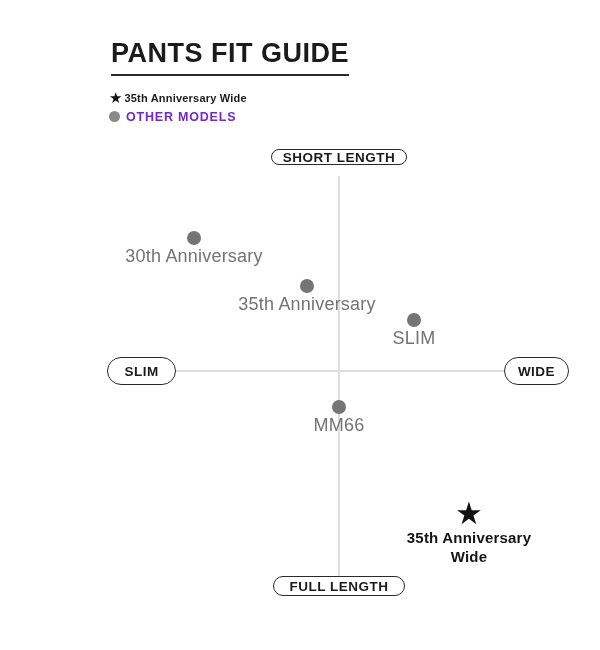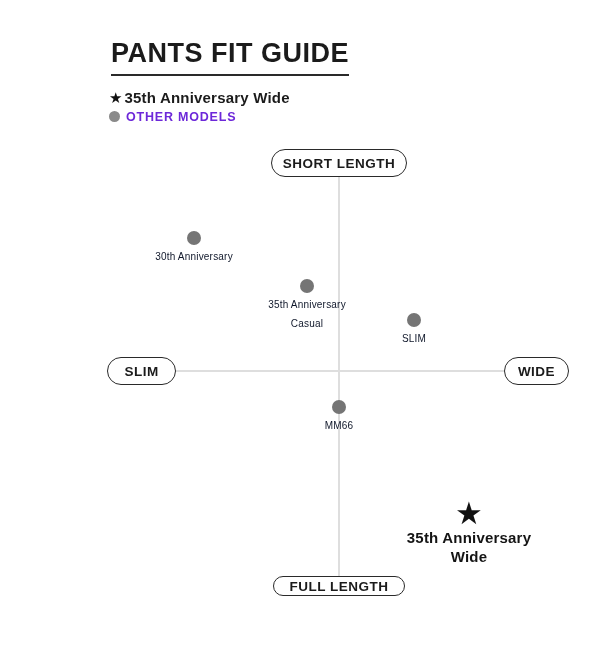--- a/index.html
+++ b/index.html
@@ -12,44 +12,44 @@
   .title{
     position:absolute;left:72px;top:38px;
     font-size:27px;font-weight:700;letter-spacing:.5px;color:#1b1b1b;
     border-bottom:2.5px solid #2a2a2a;padding-bottom:5px;display:inline-block;
     white-space:nowrap;
   }
   .legend{position:absolute;left:70px;top:89px;}
   .legend-row{display:flex;align-items:center;height:17px;margin-bottom:2px;}
   .legend-star{font-size:15px;color:#111;line-height:1;margin-right:2px;}
   .legend-dot{width:11px;height:11px;border-radius:50%;background:#8a8a8a;margin-right:6px;}
-  .legend-label-featured{font-size:15px;font-weight:700;color:#1b1b1b;letter-spacing:.2px;}
+  .legend-label-featured{font-size:11px;font-weight:700;color:#1b1b1b;letter-spacing:.2px;}
   .legend-label-others{font-size:12.5px;font-weight:700;color:#6d28d9;letter-spacing:.8px;}
   
   .axis-v{position:absolute;left:299px;top:176px;width:2px;height:401px;background:#dedede;}
   .axis-h{position:absolute;left:137px;top:370px;width:328px;height:2px;background:#dedede;}
   .pill{
     position:absolute;box-sizing:border-box;
     border:1.5px solid #2a2a2a;border-radius:15px;background:#fff;
     display:flex;align-items:center;justify-content:center;
     font-size:13.5px;font-weight:700;letter-spacing:.5px;color:#1b1b1b;
     white-space:nowrap;
   }
-  .pill-top{left:232px;top:149px;width:136px;height:28px;}
+  .pill-top{left:232px;top:149px;width:136px;height:16px;}
   .pill-bottom{left:234px;top:576px;width:132px;height:20px;}
   .pill-left{left:68px;top:357px;width:69px;height:28px;text-align:center;}
   .pill-right{left:465px;top:357px;width:65px;height:28px;}
   
   .point{position:absolute;}
   .marker-dot{position:absolute;width:14px;height:14px;border-radius:50%;background:#757575;transform:translate(-50%,-50%);}
   .marker-star{position:absolute;font-size:31px;line-height:1;color:#111;transform:translate(-50%,-54%);}
   .plabel{
     position:absolute;top:9px;transform:translateX(-50%);
     text-align:center;white-space:nowrap;line-height:19px;
-    font-size:10px;color:#0f172a;letter-spacing:.2px;
+    font-size:18px;color:#737373;letter-spacing:.2px;
   }
   .point-star .plabel{color:#141414;font-weight:600;top:13px;font-size:15px;}
 </style>
 </head>
 <body>
 
 <div class="stage">
 
   <div class="title">PANTS FIT GUIDE</div>
 
@@ -76,21 +76,20 @@
       <div class="point point-dot" style="left: 155px; top: 238px;">
         <div class="marker-dot"></div>
         <div class="plabel">
           <div>30th Anniversary</div>
         </div>
       </div>
       <div class="point point-dot" style="left: 268px; top: 286px;">
         <div class="marker-dot"></div>
         <div class="plabel">
           <div>35th Anniversary</div>
-          <div>Casual</div>
         </div>
       </div>
       <div class="point point-dot" style="left: 375px; top: 320px;">
         <div class="marker-dot"></div>
         <div class="plabel">
           <div>SLIM</div>
         </div>
       </div>
       <div class="point point-dot" style="left: 300px; top: 407px;">
         <div class="marker-dot"></div>

